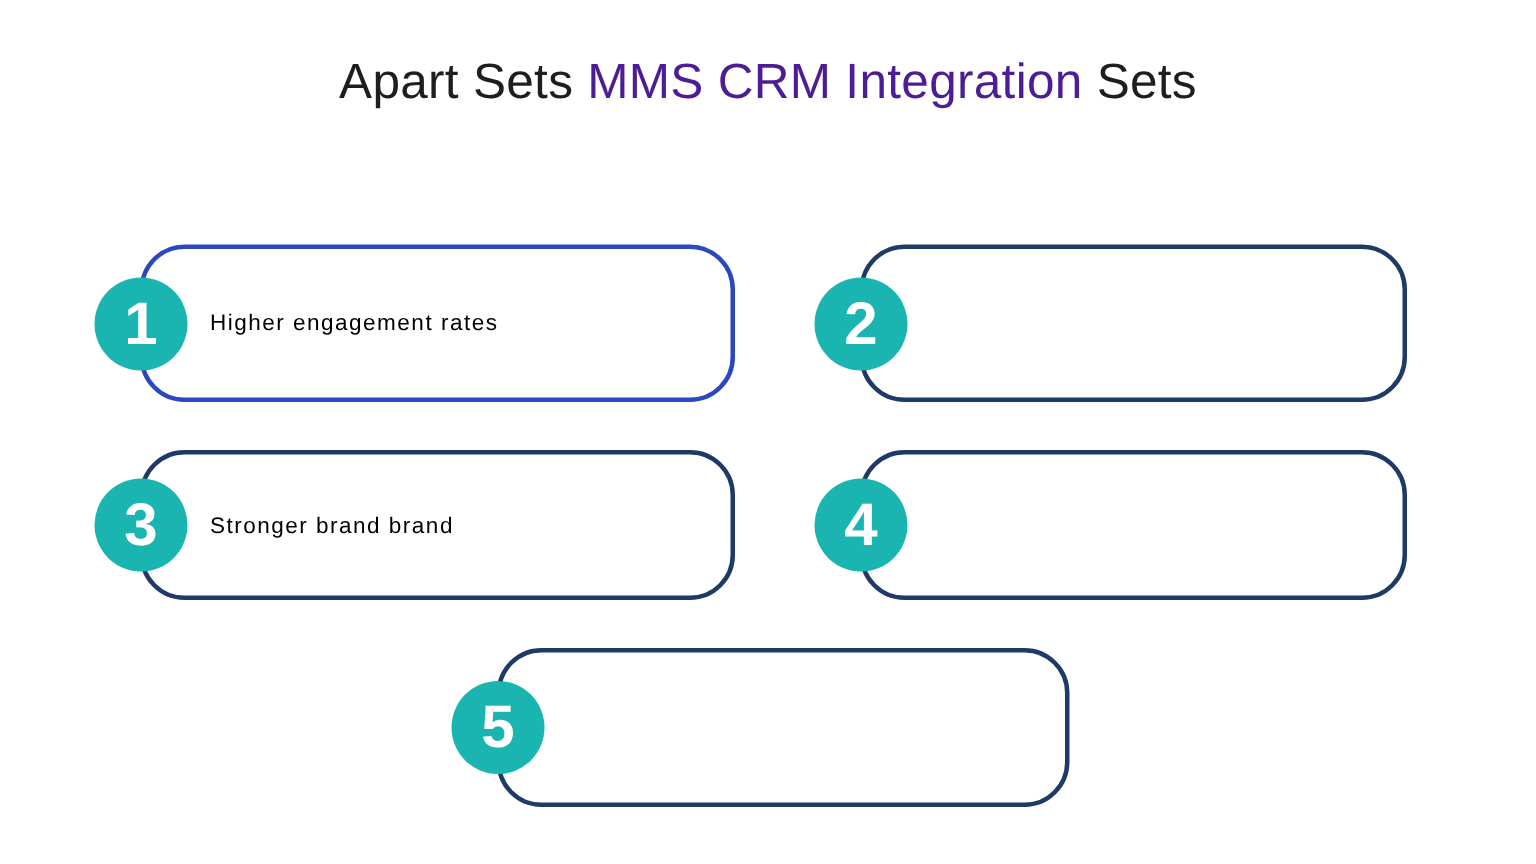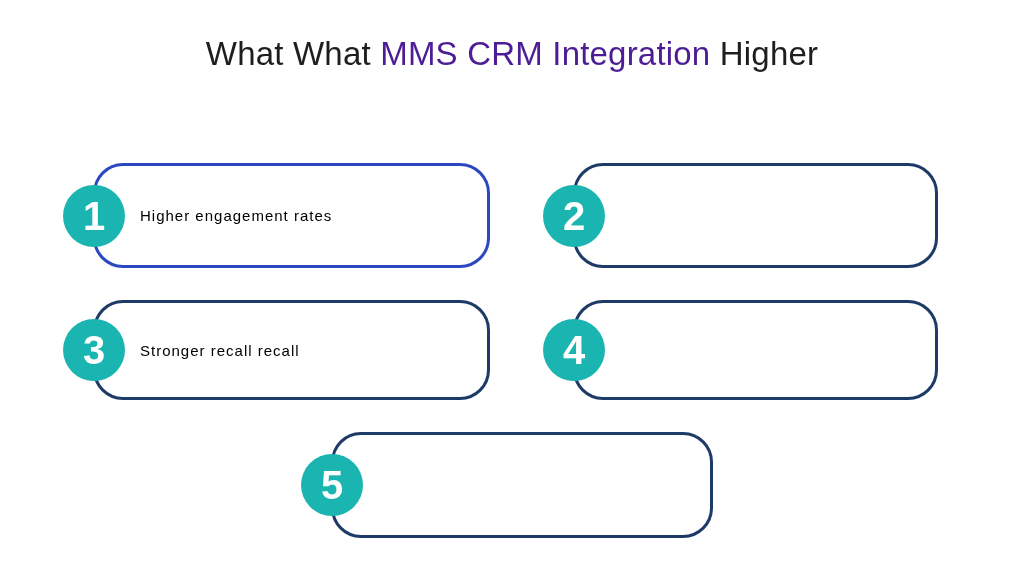--- a/index.html
+++ b/index.html
@@ -73,35 +73,35 @@
     color: #000000;
     font-weight: 500;
   }
 </style>
 </head>
 <body>
 
 <div class="canvas">
 
   <div class="title">
-    <div><span>What What </span><span class="highlight">MMS CRM Integration</span><span> Higher</span></div>
+    <div><span>Apart Sets </span><span class="highlight">MMS CRM Integration</span><span> Sets</span></div>
   </div>
 
   <div class="card card-1 bright">
     <div class="badge">1</div>
     <div class="card-label">Higher engagement rates</div>
   </div>
 
   <div class="card card-2">
     <div class="badge">2</div>
   </div>
 
   <div class="card card-3">
     <div class="badge">3</div>
-    <div class="card-label">Stronger recall recall</div>
+    <div class="card-label">Stronger brand brand</div>
   </div>
 
   <div class="card card-4">
     <div class="badge">4</div>
   </div>
 
   <div class="card card-5">
     <div class="badge">5</div>
   </div>
 

